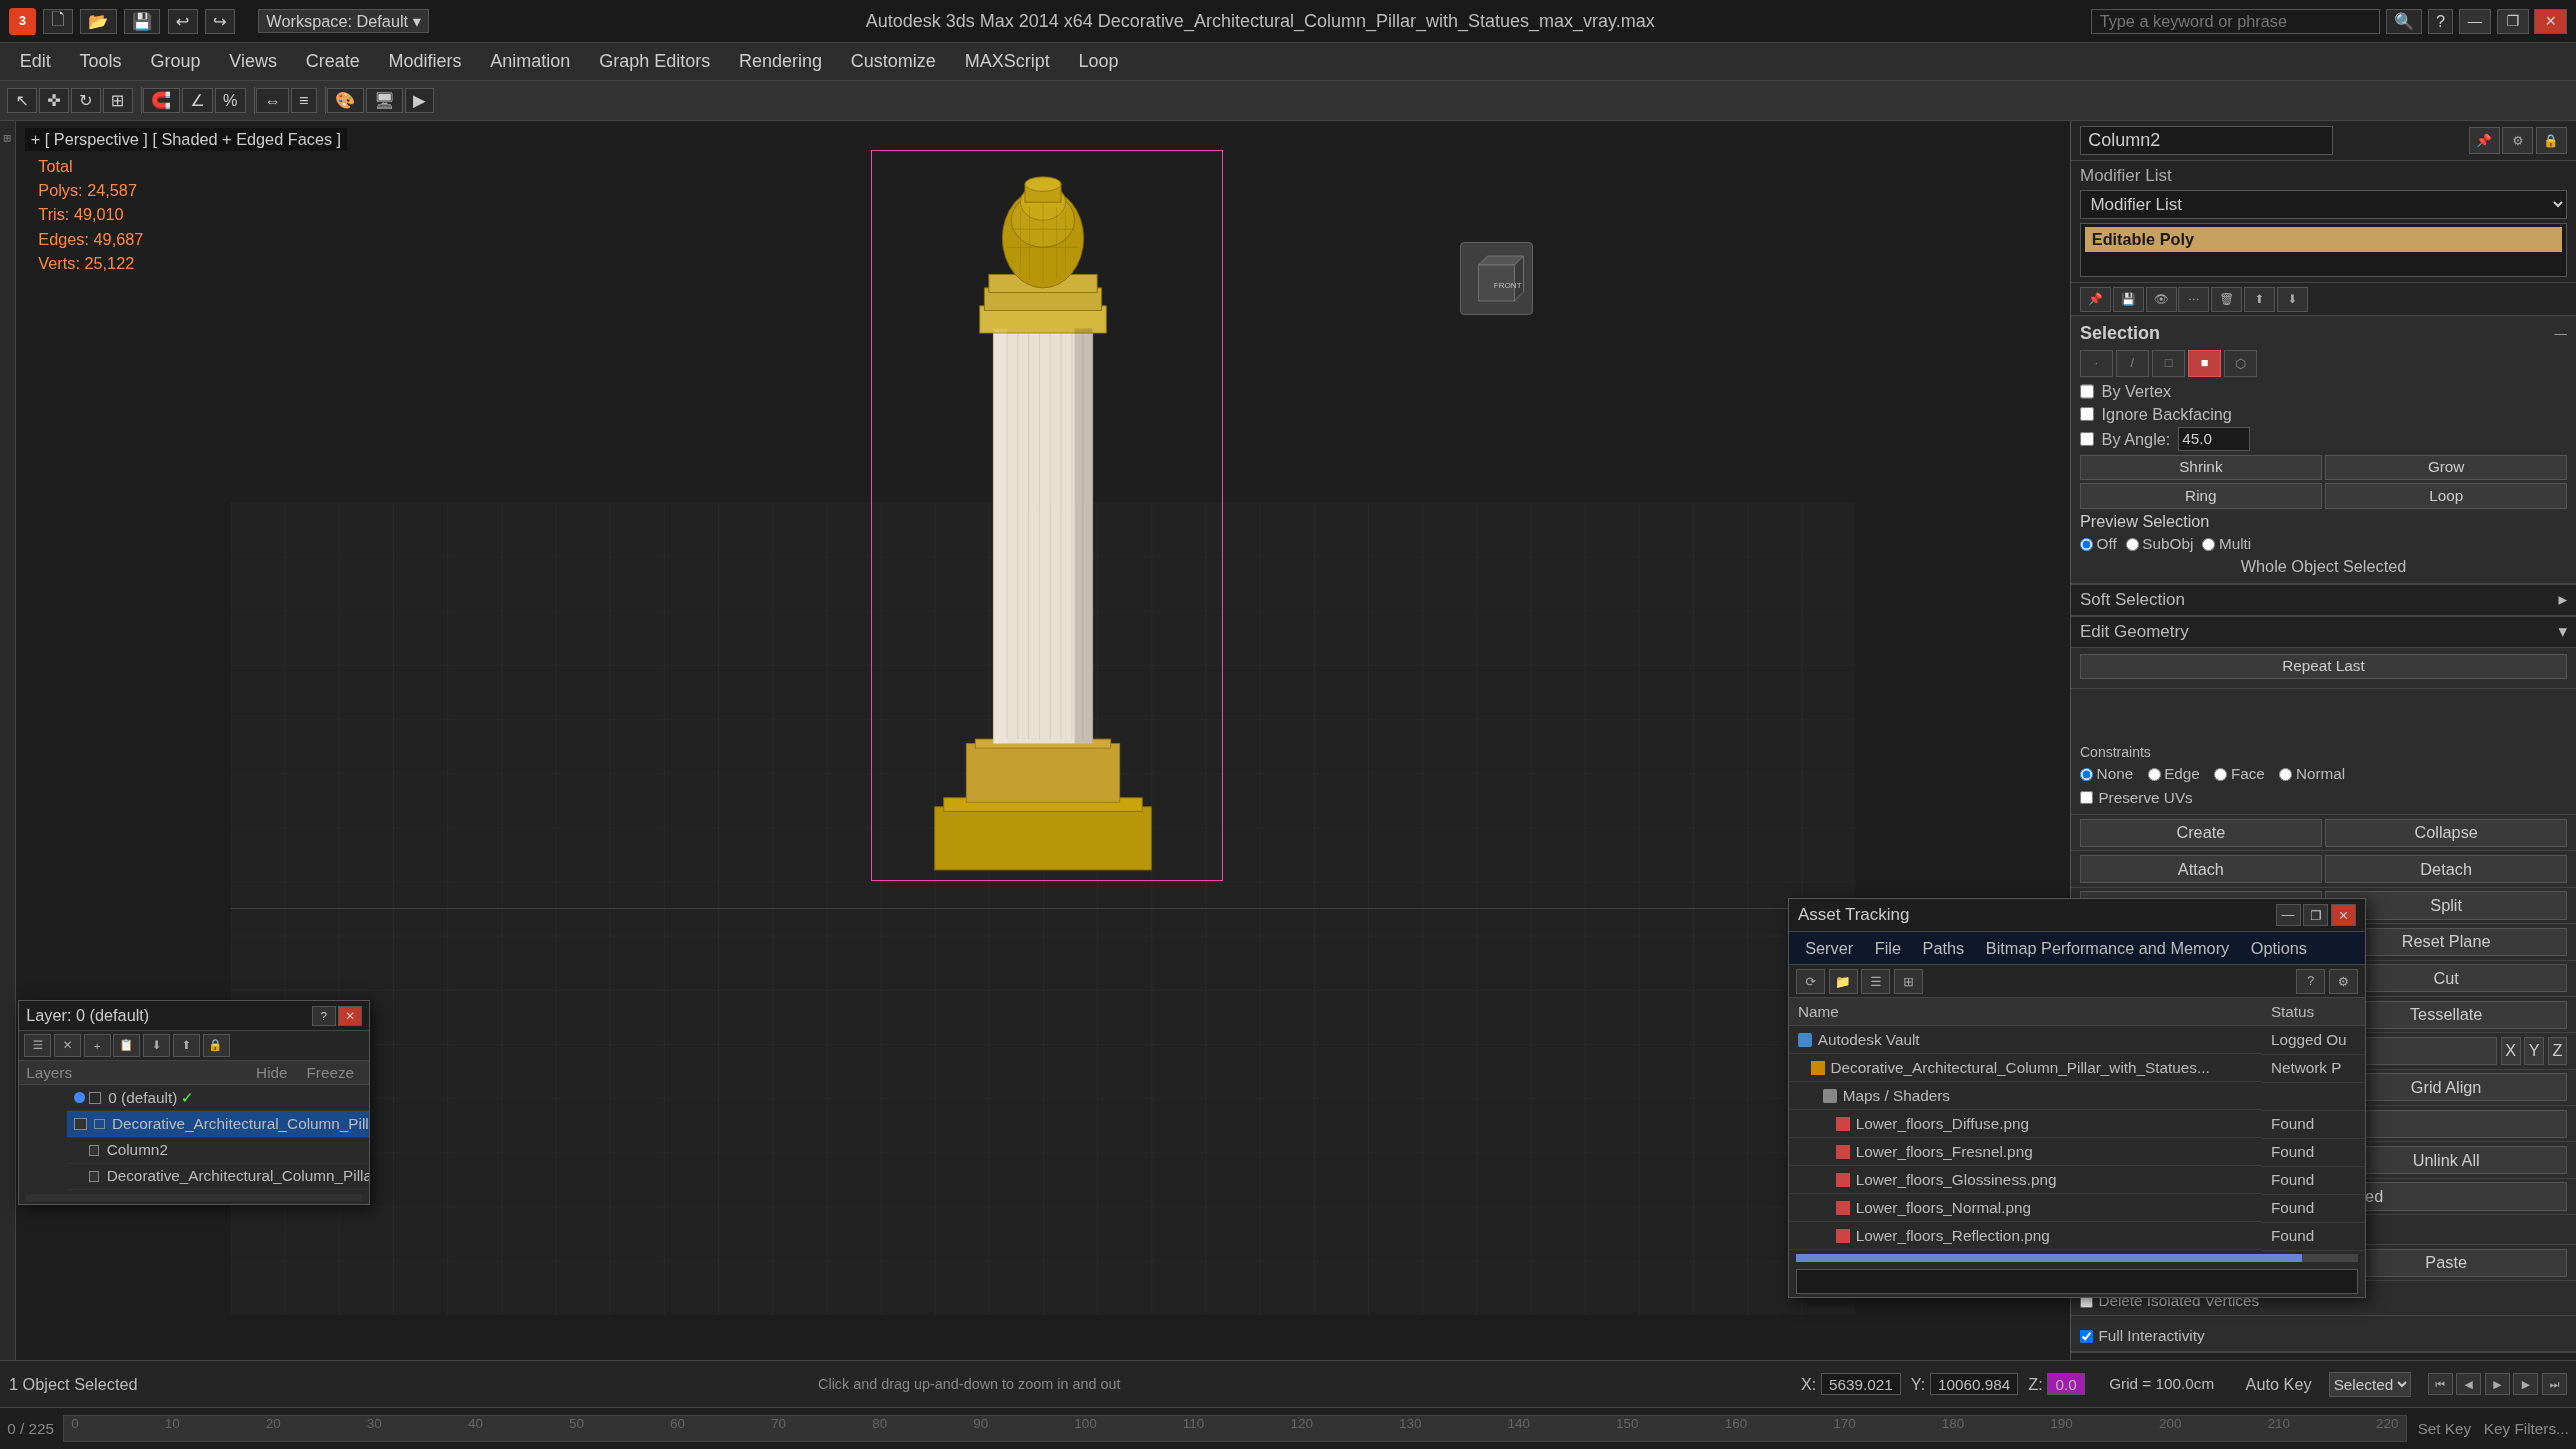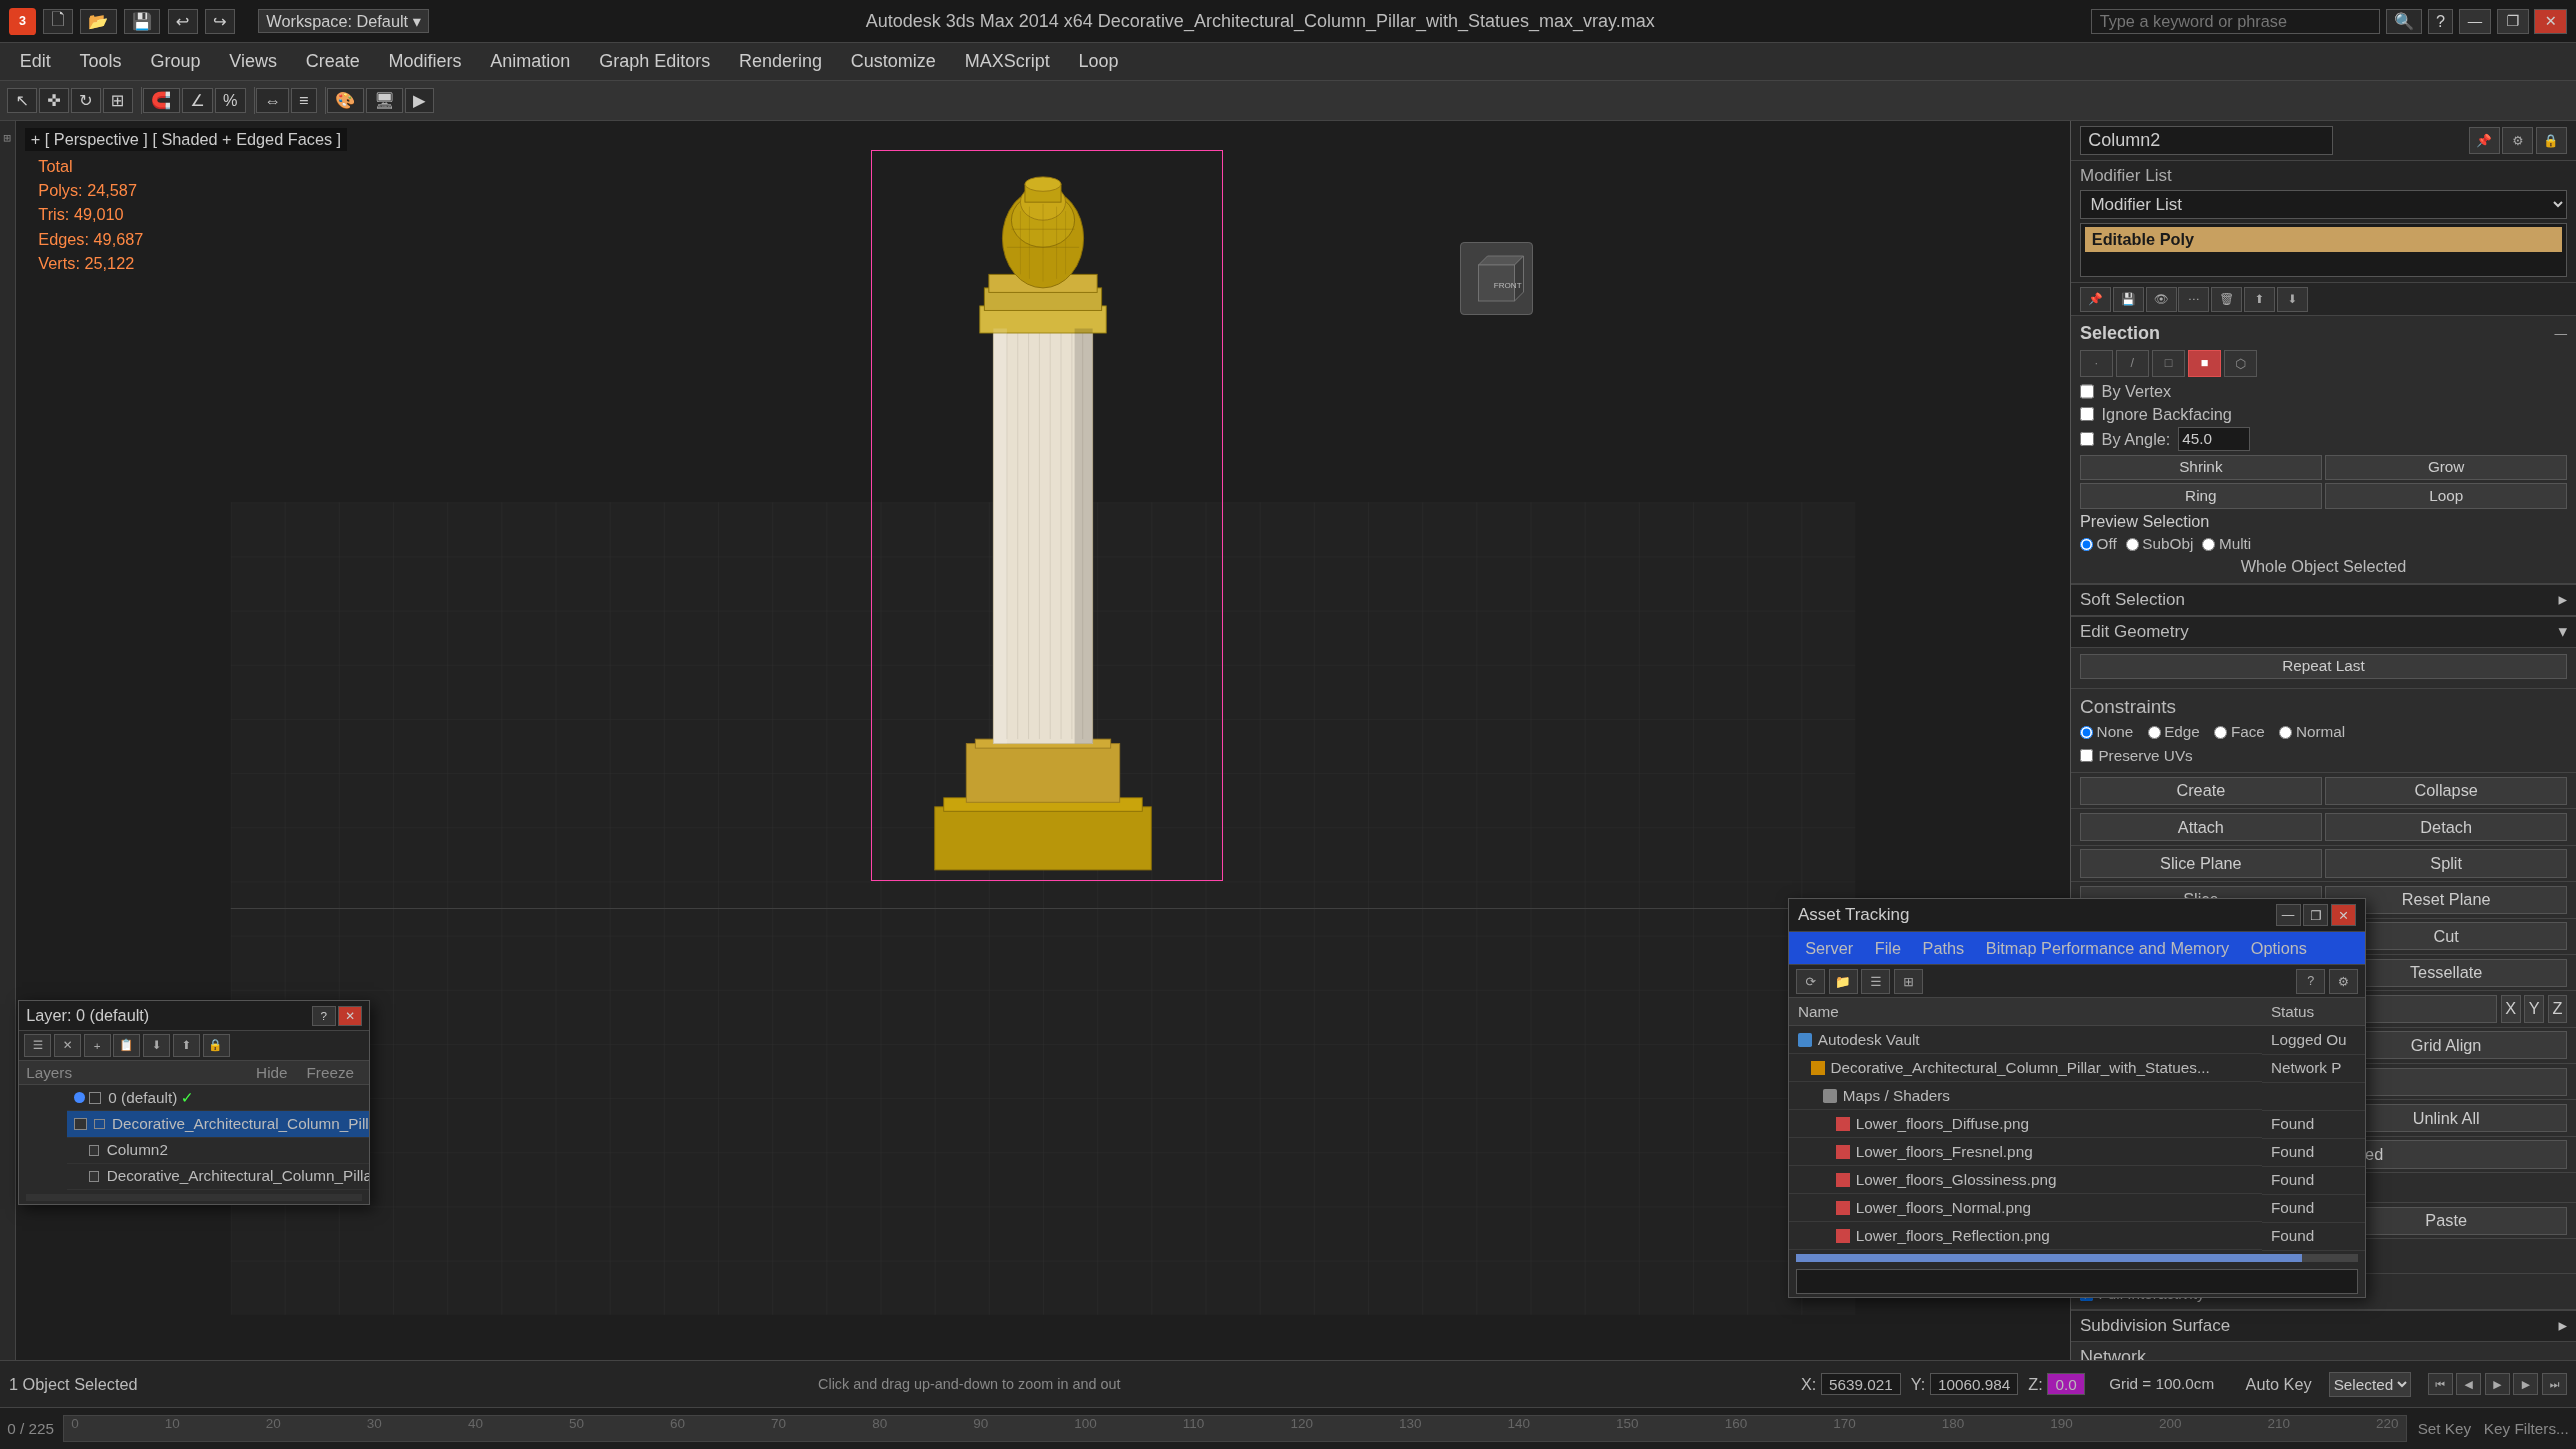--- a/index.html
+++ b/index.html
@@ -366,23 +366,24 @@
       border-top: 0.9px solid #444;
       border-bottom: 0.9px solid #444;
     }
 
     
     #constraints-section {
       padding: 7.2px 9px;
       border-bottom: 0.9px solid #444;
     }
     .constraints-title {
-      font-size: 19px;
+      font-size: 14px;
       color: #bbb;
       margin-bottom: 5.4px;
+      margin-top: 48px;
     }
     .constraints-radios {
       display: flex;
       gap: 14.4px;
       font-size: 15.3px;
       color: #bbb;
       flex-wrap: wrap;
     }
     .rad-label { display: flex; align-items: center; gap: 3.6px; }
     .preserve-row {
@@ -479,21 +480,21 @@
       background: #333;
       border: 0.9px solid #555;
       color: #ccc;
       font-size: 12.6px;
       cursor: pointer;
       display: flex; align-items: center; justify-content: center;
     }
     .at-win-btn.close { background: #c0392b; }
     #at-menu-bar {
       display: flex;
-      background: #1d4ed8;
+      background: #0f172a;
       padding: 3.6px 7.2px;
       gap: 3.6px;
       border-bottom: 0.9px solid #444;
       text-align: center;
     }
     .at-menu-item {
       font-size: 16.3px;
       color: #bbb;
       padding: 2.7px 9px;
       cursor: pointer;

